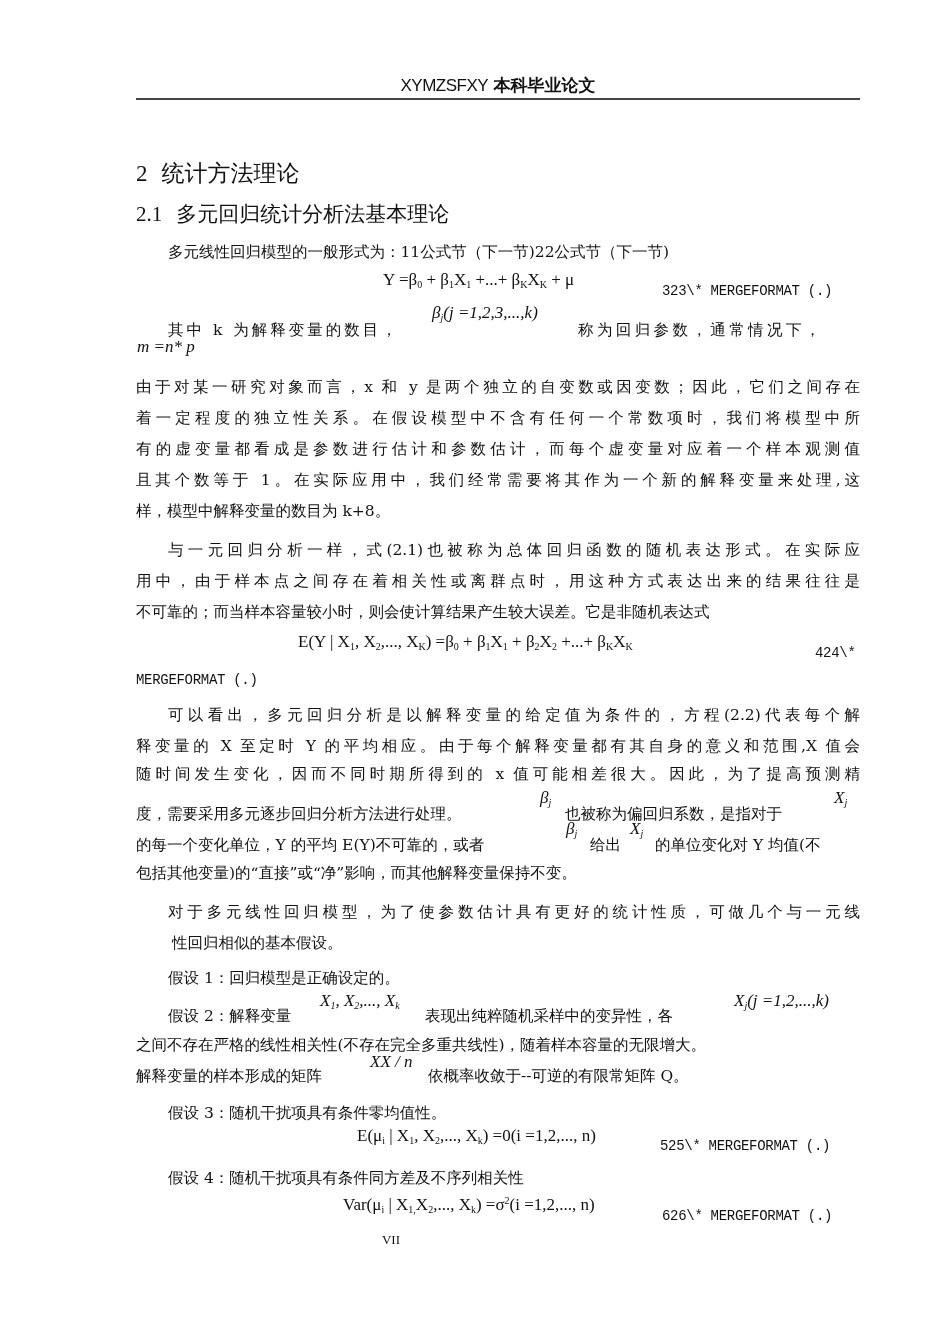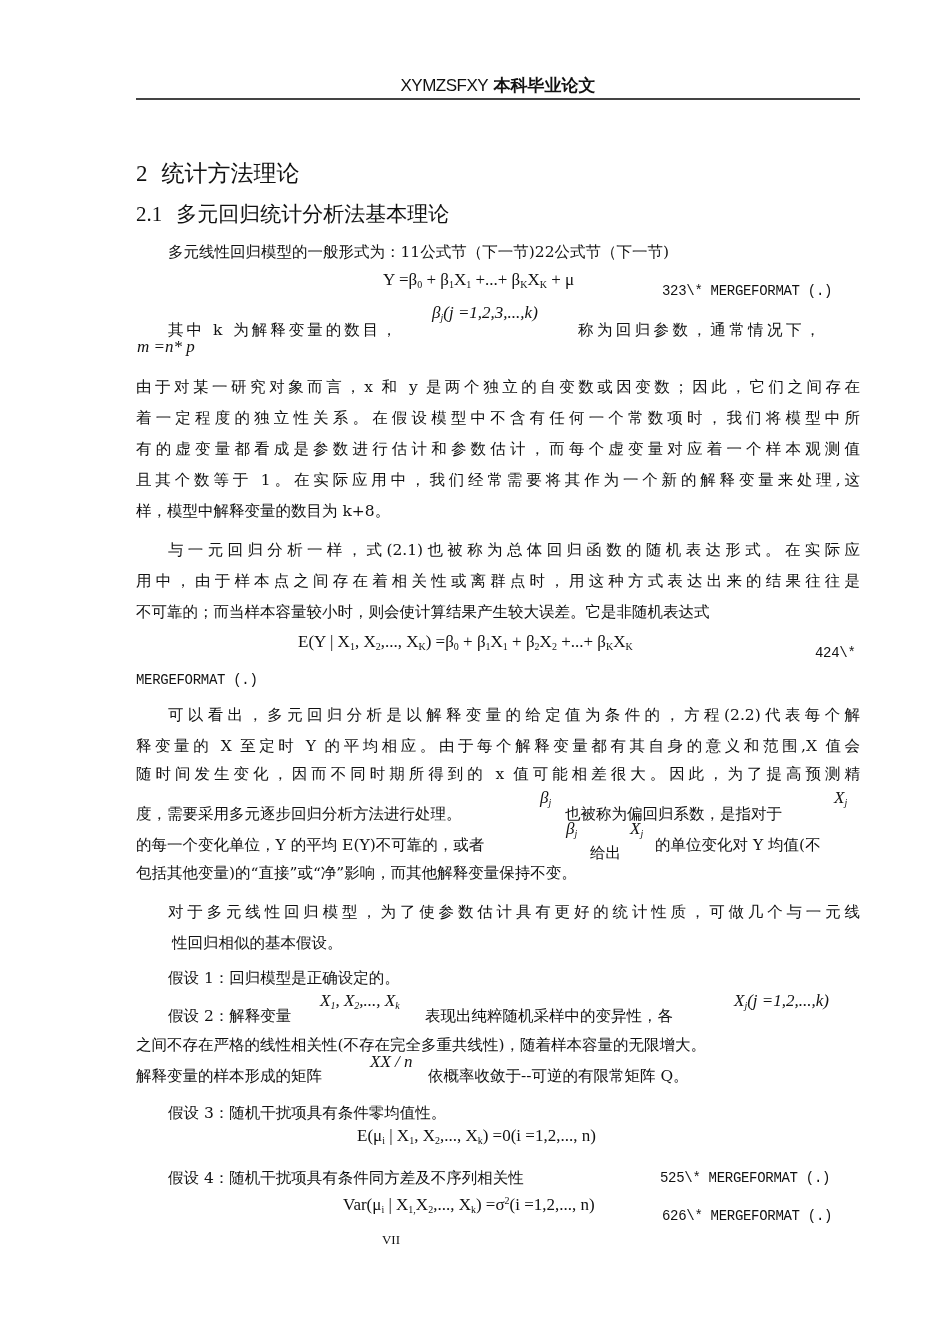--- a/index.html
+++ b/index.html
@@ -74,21 +74,21 @@
   <div class="abs p line justify" style="top:731px;">释变量的 X 至定时 Y 的平均相应。由于每个解释变量都有其自身的意义和范围,X 值会</div>
   <div class="abs p line justify" style="top:723px;margin-top:36px;">随时间发生变化，因而不同时期所得到的 x 值可能相差很大。因此，为了提高预测精</div>
 
   <div class="abs p" style="left:136px; top:799px;">度，需要采用多元逐步回归分析方法进行处理。</div>
   <div class="abs math" style="left:540px; top:788px;"><span>β</span><sub>j</sub></div>
   <div class="abs p" style="left:565px; top:799px;">也被称为偏回归系数，是指对于</div>
   <div class="abs math" style="left:834px; top:788px;"><span>X</span><sub>j</sub></div>
 
   <div class="abs p" style="left:136px; top:830px;">的每一个变化单位，Y 的平均 E(Y)不可靠的，或者</div>
   <div class="abs math" style="left:566px; top:819px;"><span>β</span><sub>j</sub></div>
-  <div class="abs p" style="left:590px; top:830px;margin-top:8px;">给出</div>
+  <div class="abs p" style="left:590px; top:830px;">给出</div>
   <div class="abs math" style="left:630px; top:819px;"><span>X</span><sub>j</sub></div>
   <div class="abs p" style="left:655px; top:830px;">的单位变化对 Y 均值(不</div>
 
   <div class="abs p" style="left:136px; top:858px;">包括其他变量)的“直接”或“净”影响，而其他解释变量保持不变。</div>
 
   <div class="abs p ind" style="top:897px; width:692px;">
       <div class="justify">对于多元线性回归模型，为了使参数估计具有更好的统计性质，可做几个与一元线</div>
     </div>
   <div class="abs p line" style="top:928px;margin-left:36px;">性回归相似的基本假设。</div>
 
@@ -98,20 +98,20 @@
   <div class="abs math" style="left:320px; top:991px;">X<sub>1</sub>, X<sub>2</sub>,..., X<sub>k</sub></div>
   <div class="abs p" style="left:425px; top:1001px;">表现出纯粹随机采样中的变异性，各</div>
   <div class="abs math" style="left:734px; top:991px;">X<sub>j</sub>(j =1,2,...,k)</div>
   <div class="abs p" style="left:136px; top:1030px;">之间不存在严格的线性相关性(不存在完全多重共线性)，随着样本容量的无限增大。</div>
   <div class="abs p" style="left:136px; top:1061px;">解释变量的样本形成的矩阵</div>
   <div class="abs math" style="left:370px; top:1052px;">XX / n</div>
   <div class="abs p" style="left:428px; top:1061px;">依概率收敛于--可逆的有限常矩阵 Q。</div>
 
   <div class="abs p ind" style="top:1098px;">假设 3：随机干扰项具有条件零均值性。</div>
   <div class="abs eq" style="left:357px; top:1126px;">E(μ<sub>i</sub> | X<sub>1</sub>, X<sub>2</sub>,..., X<sub>k</sub>) =0(i =1,2,..., n)</div>
-  <div class="abs eqnum" style="left:660px; top:1138px;margin-top:32px;">525\* MERGEFORMAT (.)</div>
+  <div class="abs eqnum" style="left:660px; top:1138px;">525\* MERGEFORMAT (.)</div>
 
   <div class="abs p ind" style="top:1163px;">假设 4：随机干扰项具有条件同方差及不序列相关性</div>
   <div class="abs eq" style="left:343px; top:1195px;">Var(μ<sub>i</sub> | X<sub>1,</sub>X<sub>2</sub>,..., X<sub>k</sub>) =σ<sup>2</sup>(i =1,2,..., n)</div>
   <div class="abs eqnum" style="left:662px; top:1208px;">626\* MERGEFORMAT (.)</div>
 
   <div class="abs pagenum">VII</div>
 </div>
 
 </body></html>

